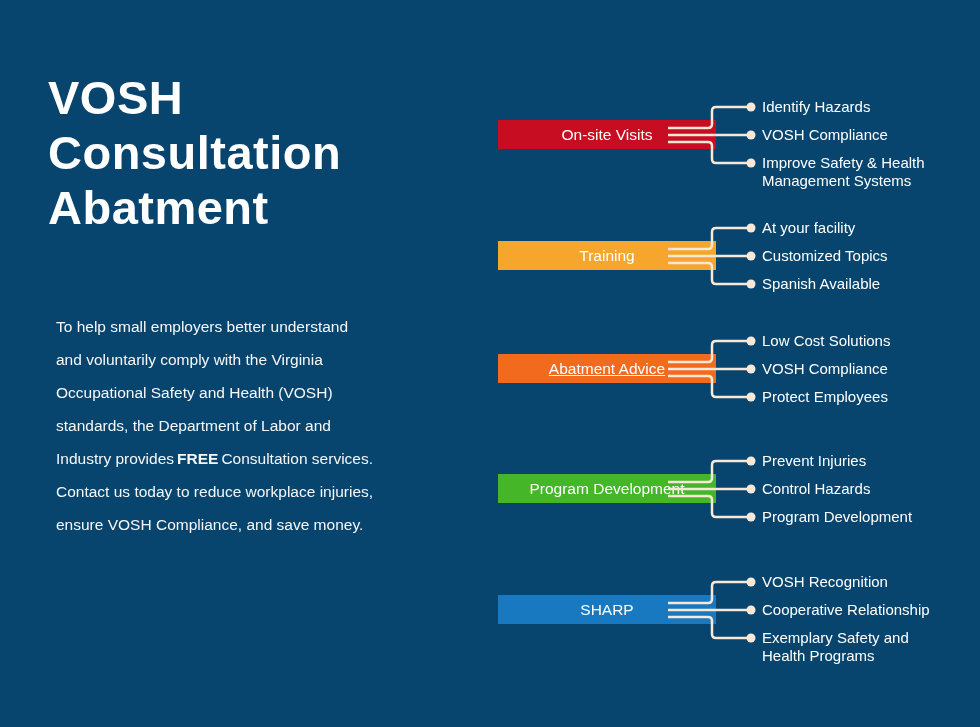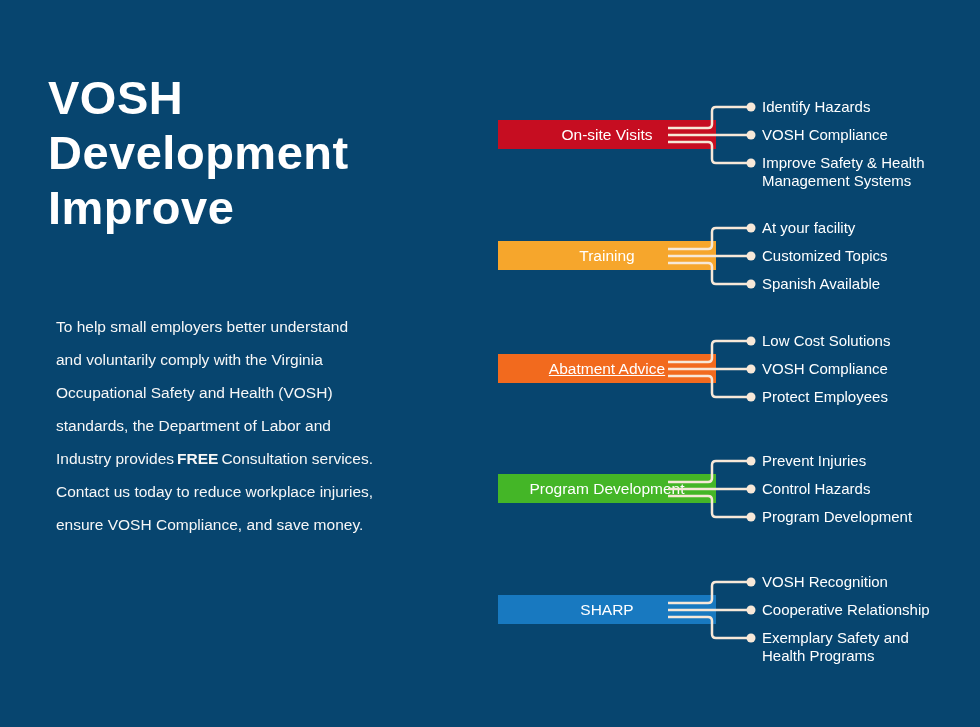--- a/index.html
+++ b/index.html
@@ -33,22 +33,22 @@
   }
   .p1{top:18px}.p2{top:46px}.p3{top:74px}
 </style>
 </head>
 <body>
 
 <div class="canvas" style="background-color: rgb(7, 69, 111);">
 
   <h1 class="title">
     <div>VOSH</div>
-    <div>Development</div>
-    <div>Improve</div>
+    <div>Consultation</div>
+    <div>Abatment</div>
   </h1>
 
   <p class="intro"><span>To help small employers better understand and voluntarily comply with the Virginia Occupational Safety and Health (VOSH) standards, the Department of Labor and Industry provides</span><strong>FREE</strong><span>Consultation services. Contact us today to reduce workplace injuries, ensure VOSH Compliance, and save money.</span></p>
 
   <div class="group g1">
     <div class="box" style="background-color: rgb(198, 13, 33);">
       <span>On-site Visits</span>
     </div>
     <svg class="connector" width="92" height="76" viewBox="0 0 92 76">
       <path d="M0,31 H40 Q44,31 44,27 V14 Q44,10 48,10 H79" style="stroke: rgb(247, 232, 216);"></path>

